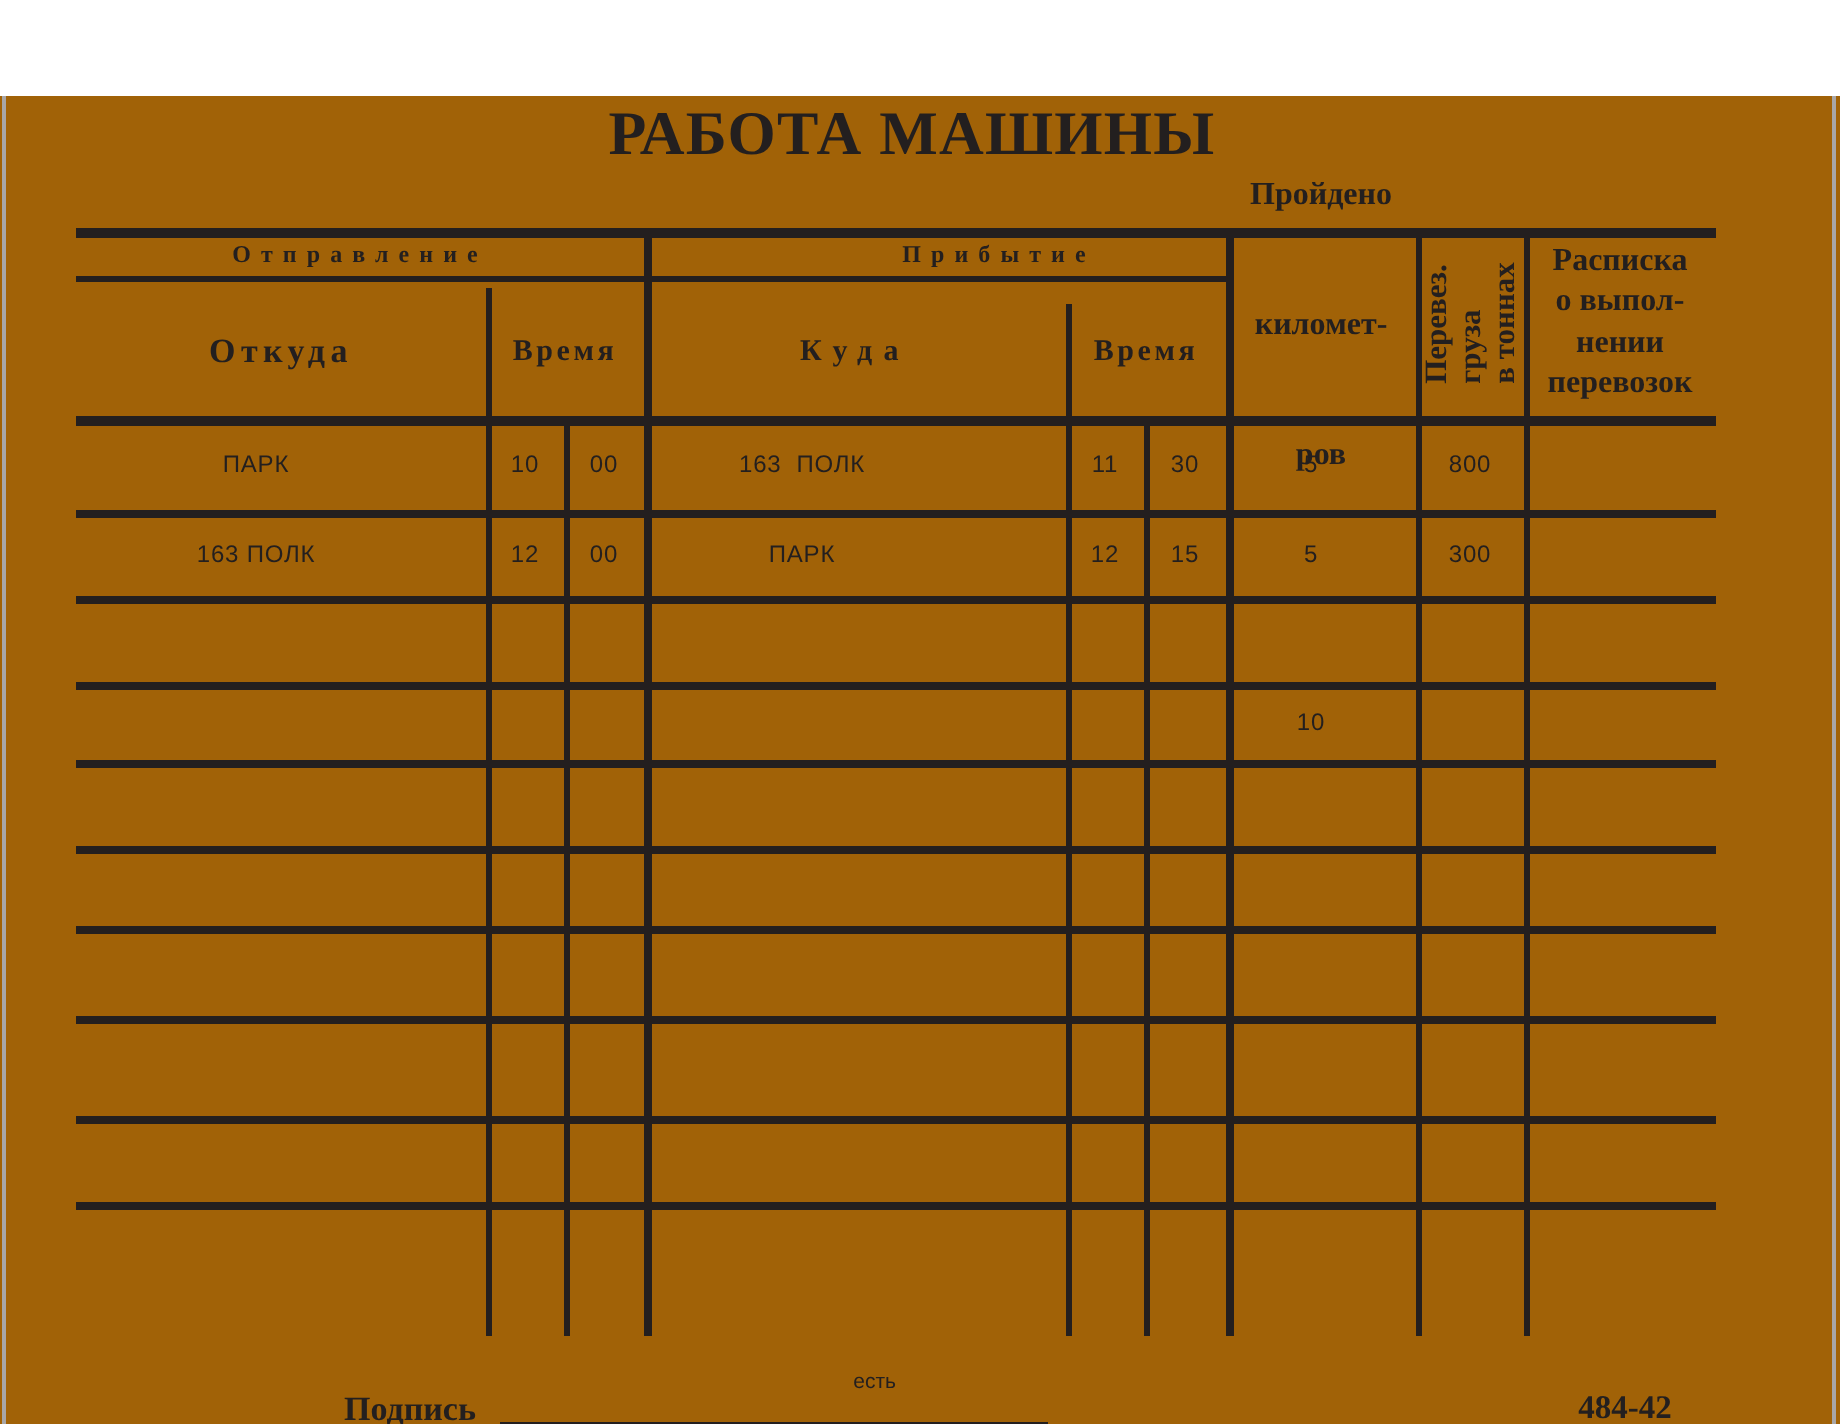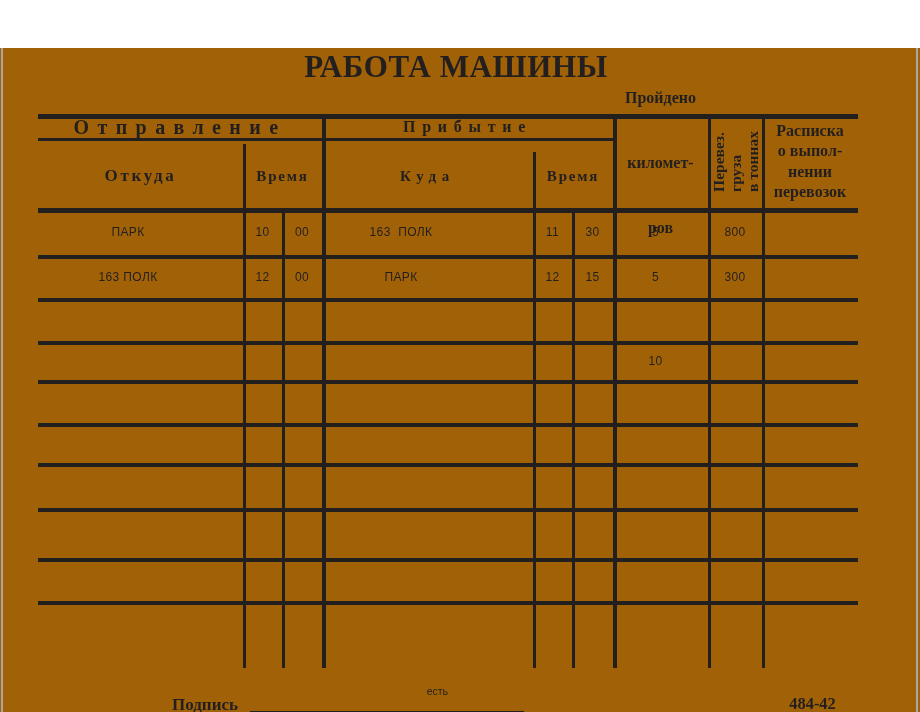--- a/index.html
+++ b/index.html
@@ -14,22 +14,22 @@
   #title{
     position:absolute; left:0; top:18; width:912px; text-align:center;
     font-size:31px; line-height:38px; font-weight:bold; letter-spacing:0.02em;
   }
   .hdr{
     position:absolute; display:flex; align-items:center; justify-content:center;
     font-weight:bold; text-align:center;
   }
   .col{flex-direction:column;}
   .hdr span{display:block;}
-  #sec-dep{left:38px; top:68px; width:284px; height:22px; font-size:20px; letter-spacing:0.42em;}
-  #sec-arr{left:322px; top:68px; width:291px; height:22px; font-size:16px; letter-spacing:0.42em;}
+  #sec-dep{left:38px; top:68px; width:284px; height:22px; font-size:12px; letter-spacing:0.42em;}
+  #sec-arr{left:322px; top:68px; width:291px; height:22px; font-size:12px; letter-spacing:0.42em;padding-left:32px;}
   #hdr-from{left:38px; top:96px; width:205px; height:64px; font-size:17px; letter-spacing:0.16em;}
   #hdr-timedep{left:243px; top:96px; width:79px; height:64px; font-size:15px; letter-spacing:0.12em;}
   #hdr-to{left:322px; top:96px; width:211px; height:64px; font-size:15px; letter-spacing:0.38em;}
   #hdr-timearr{left:533px; top:96px; width:80px; height:64px; font-size:15px; letter-spacing:0.12em;}
   #hdr-km{left:613px; top:70px; width:95px; height:90px; font-size:16px; line-height:20px;gap:45px;}
   #hdr-cargo{left:708px; top:67px; width:54px; height:93px;}
   #hdr-cargo .rot{
     transform:rotate(-90deg); width:88px; font-size:15.5px; line-height:17px;
     font-weight:bold; text-align:left; white-space:nowrap;
   }

